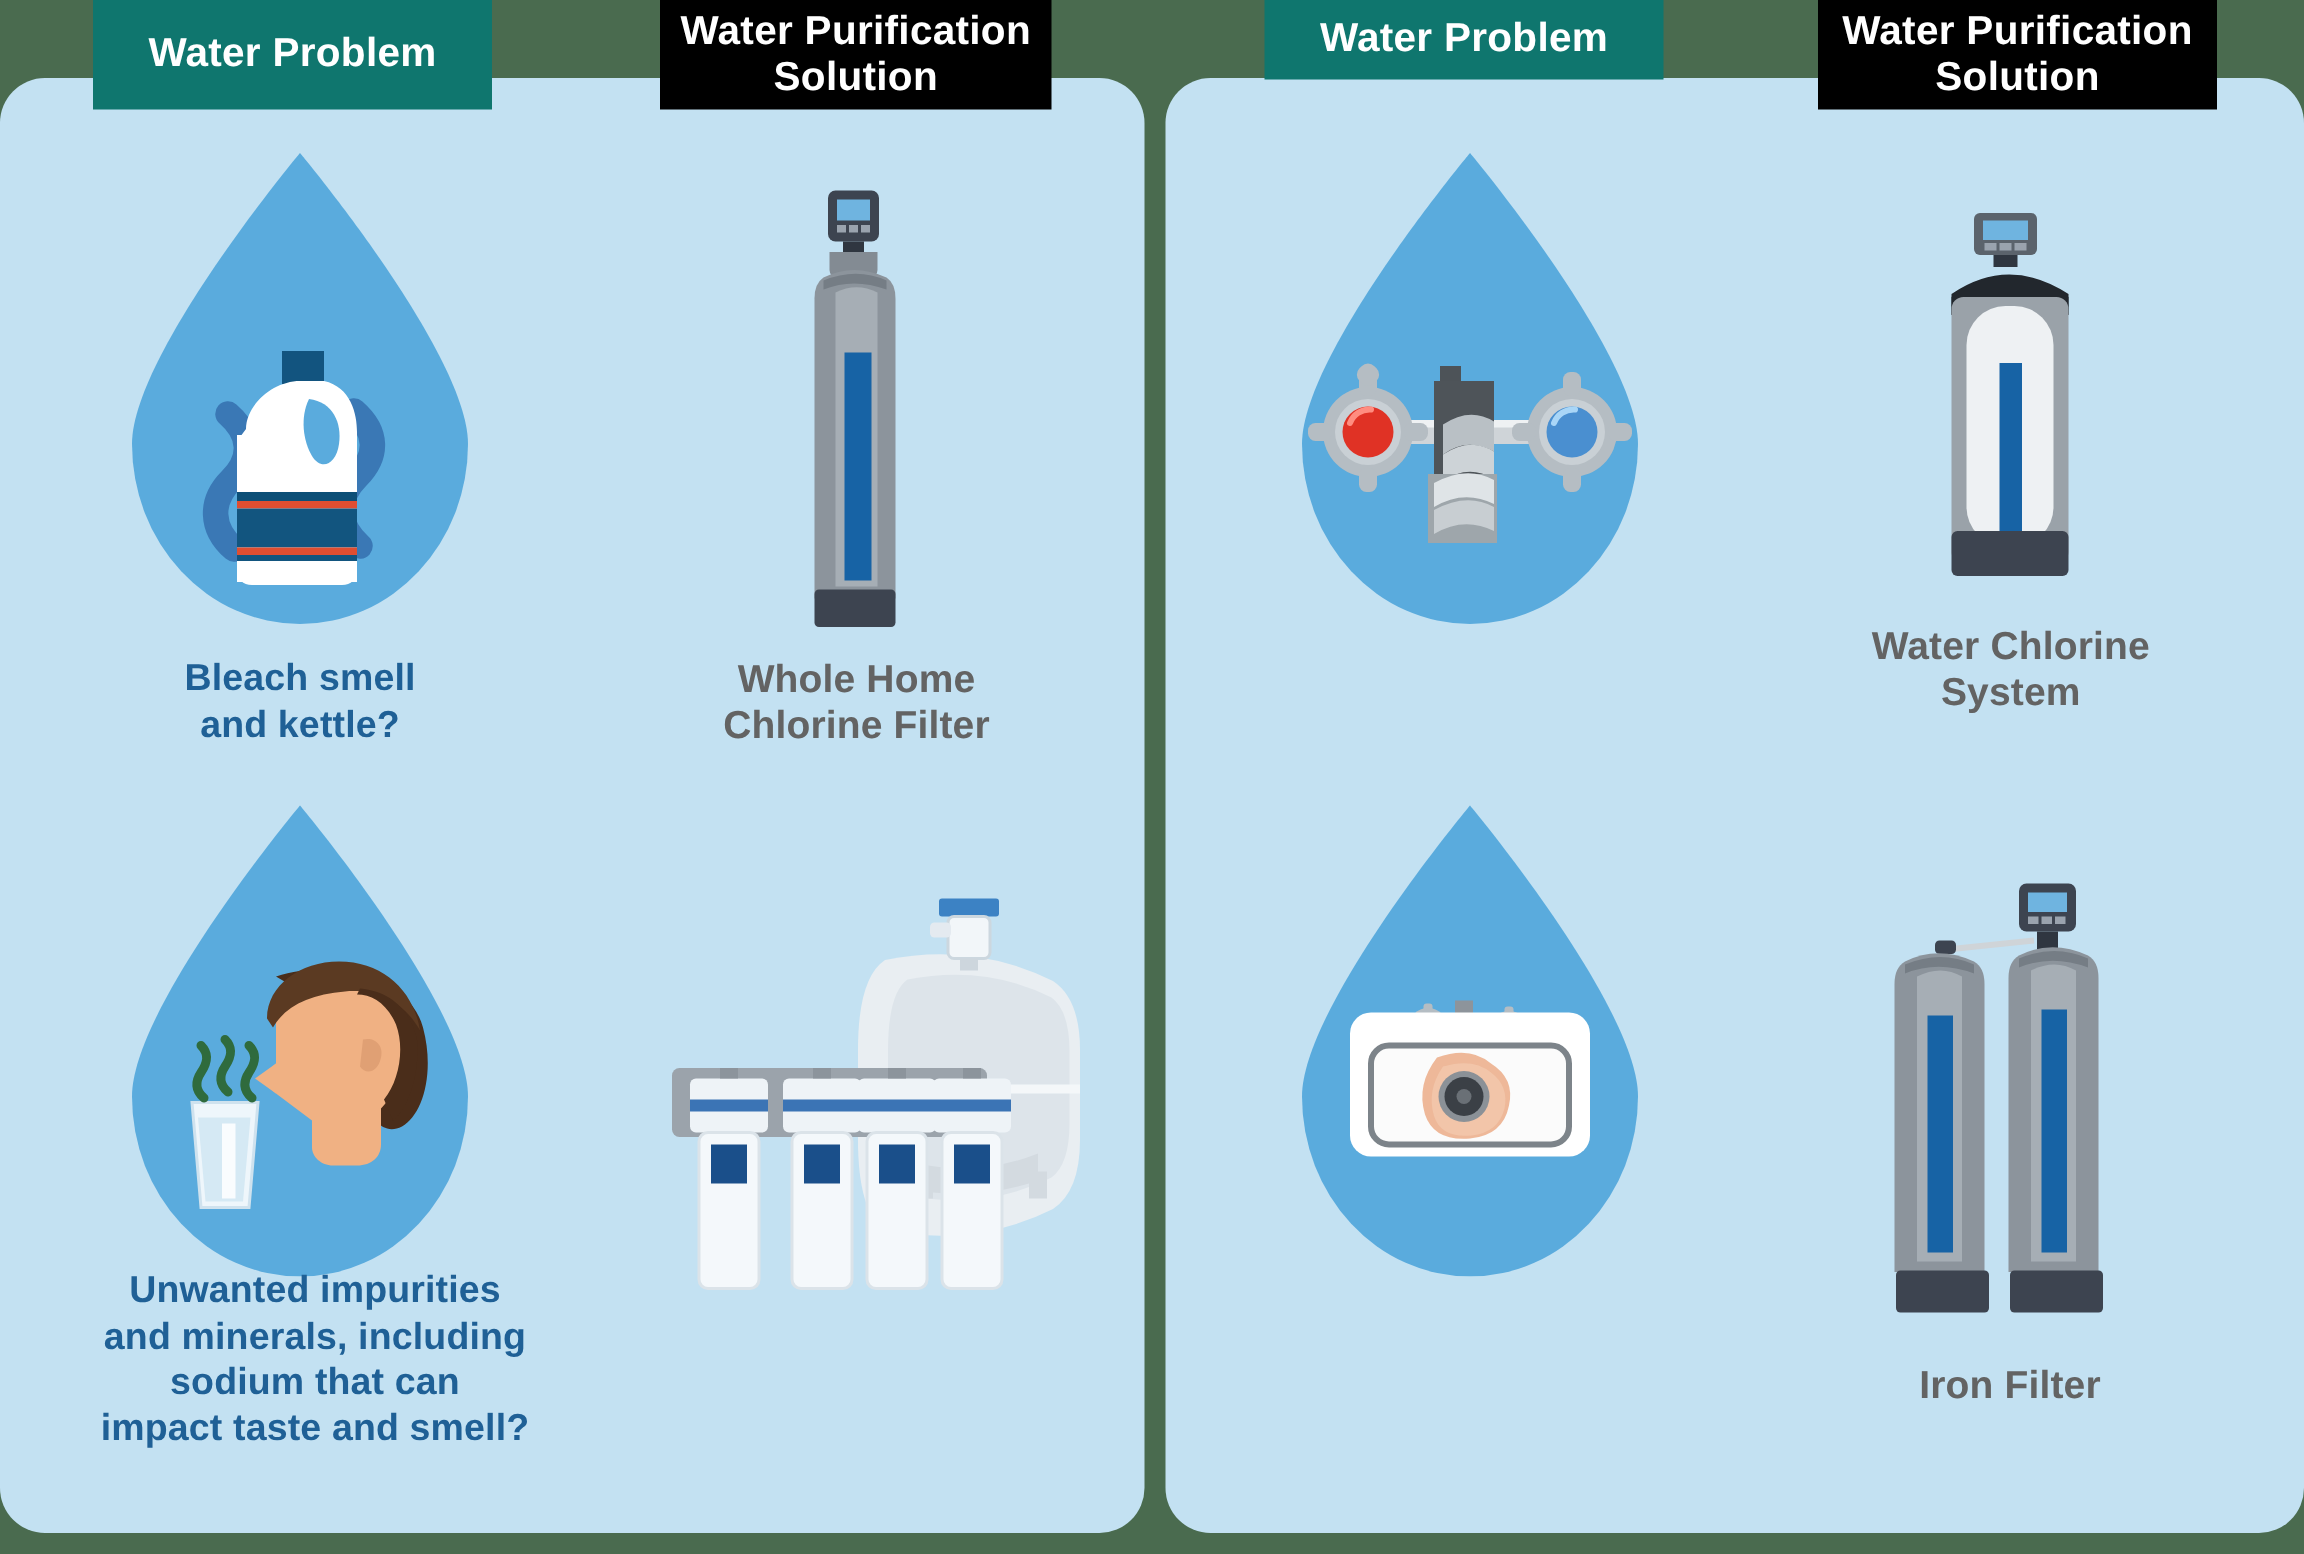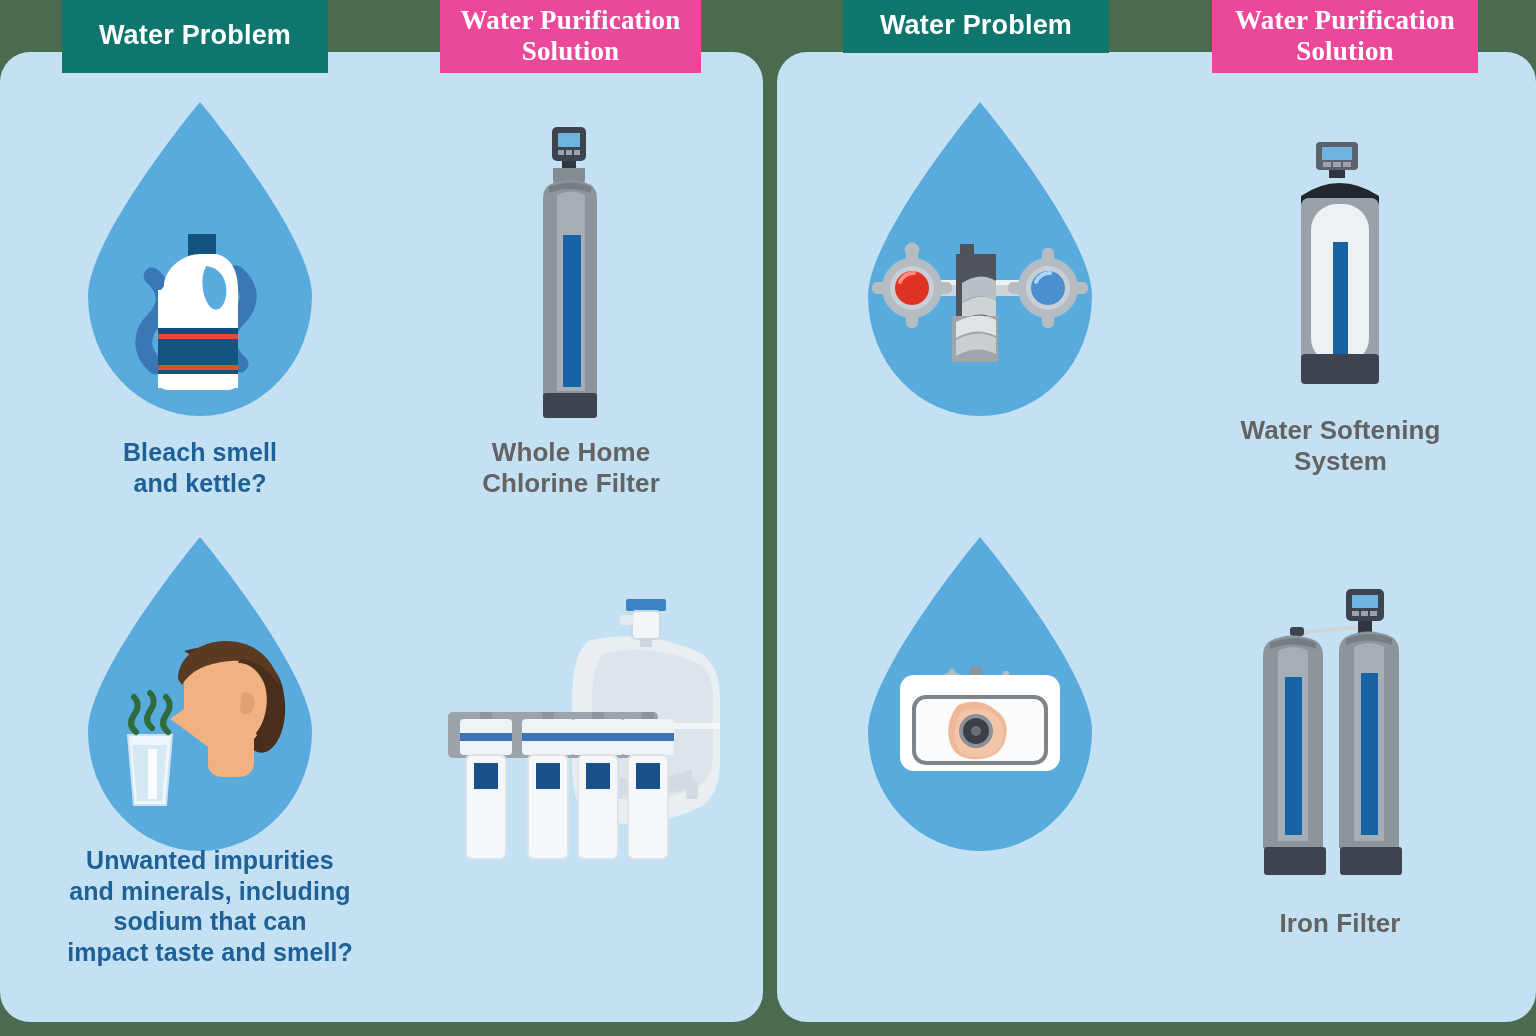--- a/index.html
+++ b/index.html
@@ -33,21 +33,21 @@
     text-align:center;
     color:#ffffff;
     font-weight:bold;
     font-size:27px;
     line-height:1.12;
     letter-spacing:.2px;
     box-sizing:border-box;
     padding:6px 8px 8px 8px;
   }
   .chip.problem{background:#0f766e;}
-  .chip.solution{background:#ec4899;font-family:Liberation Serif, serif;}
+  .chip.solution{background:#000000;}
   #chip-p1{left:62px;width:266px;height:73px;}
   #chip-s1{left:440px;width:261px;height:73px;}
   #chip-p2{left:843px;width:266px;height:53px;}
   #chip-s2{left:1212px;width:266px;height:73px;}
 
   
   .cell{position:absolute;}
 
   
   .cap-problem{
@@ -290,21 +290,21 @@
       <path d="M26 56 q38 -26 78 0 v14 q-38 -20 -78 0 Z" fill="#22272d"></path>
 
       <rect x="26" y="58" width="78" height="178" rx="8" fill="#9aa2a9"></rect>
       <rect x="36" y="64" width="58" height="160" rx="26" fill="#eef1f3"></rect>
       <rect x="58" y="102" width="15" height="120" fill="#1763a5"></rect>
 
       <rect x="26" y="214" width="78" height="30" rx="4" fill="#3d4450"></rect>
     </svg>
   </div>
 
-  <div class="cap-solution" style="left:1198px;top:415px;width:285px;">Water Softening
+  <div class="cap-solution" style="left:1198px;top:415px;width:285px;">Water Chlorine
 System</div>
 
   <div class="cell" style="left:852px;top:533px;width:256px;height:318px;">
     <svg viewBox="0 0 256 318" width="256" height="318">
       <path d="M128 4 C128 4 240 138 240 198 A112 120 0 0 1 16 198 C16 138 128 4 128 4 Z" fill="#5aabdd"></path>
 
       <rect x="118" y="134" width="12" height="34" fill="#8d949b"></rect>
       <path d="M118 156 q12 -10 22 -2 v12 q-12 -8 -22 2 Z" fill="#c9cfd4"></path>
       <rect x="106" y="150" width="40" height="10" rx="4" fill="#aab1b7"></rect>
       <path d="M118 168 q10 10 4 26 l-12 0 q6 -16 0 -26 Z" fill="#9aa1a8"></path>

